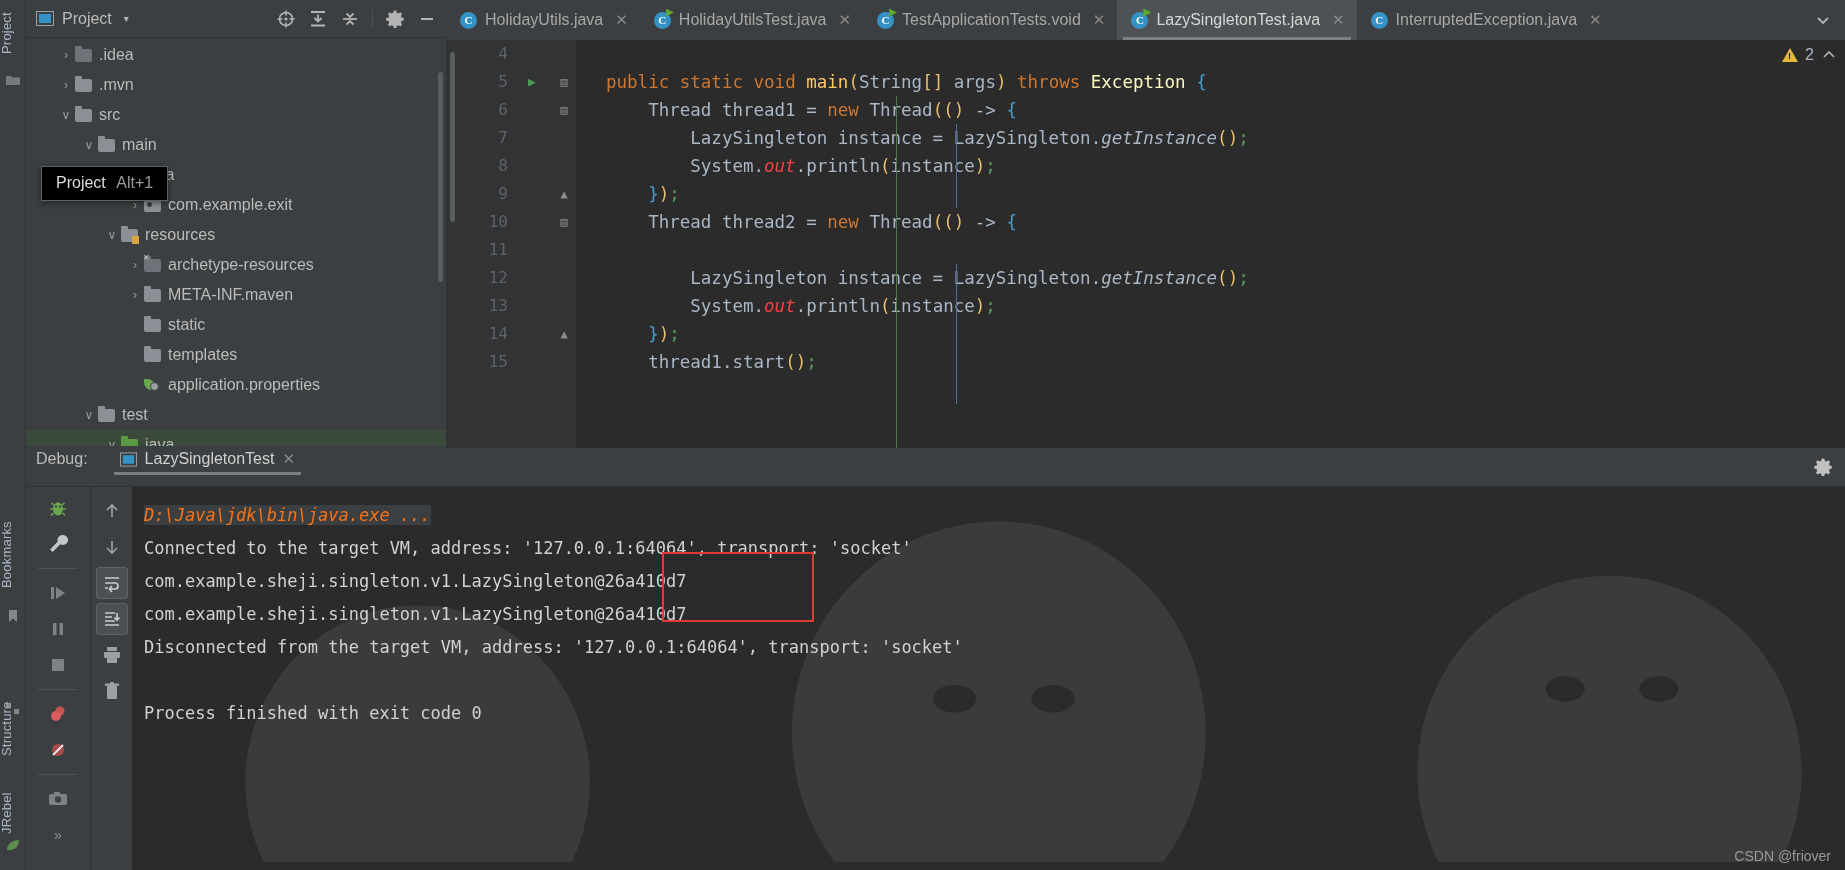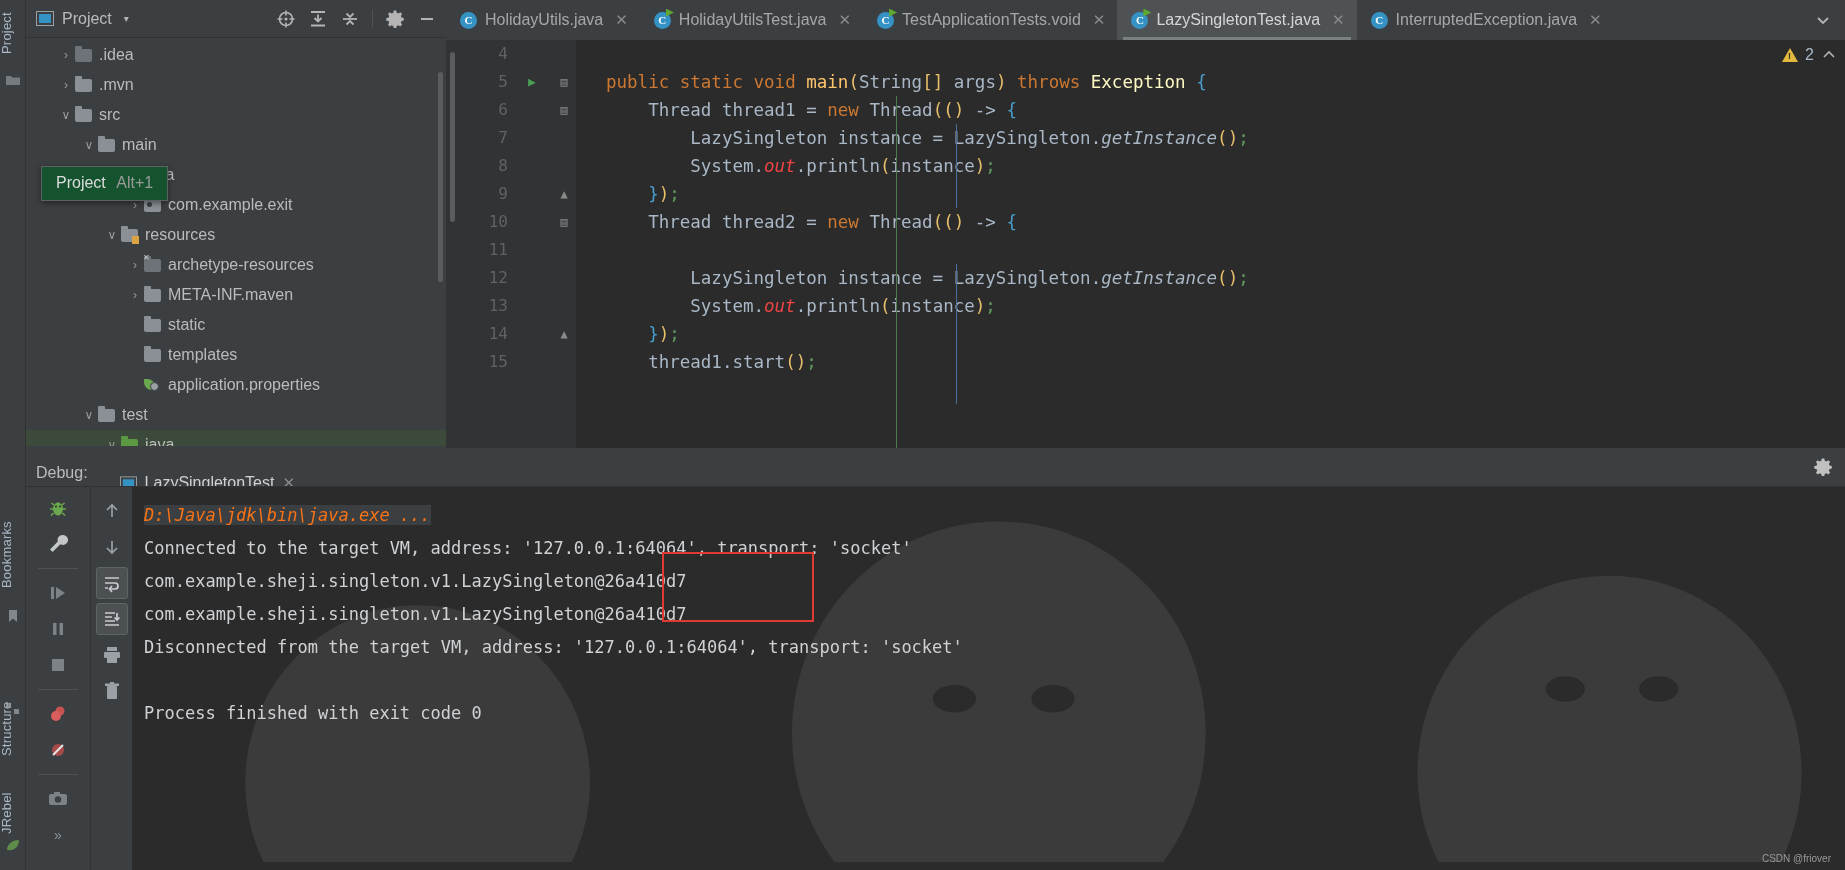--- a/index.html
+++ b/index.html
@@ -55,21 +55,21 @@
   .folder { position:relative; width:17px; height:13px; background:#8a9096; border-radius:1px 2px 2px 2px; }
   .folder:before { content:""; position:absolute; left:0; top:-3px; width:7px; height:3px; background:#8a9096; border-radius:1px 1px 0 0; }
   .folder.green { background:#5b9a42; }
   .folder.green:before { background:#5b9a42; }
   .folder.dim { background:#6d7378; }
   .folder.dim:before { background:#6d7378; }
 
   
   .tooltip {
     position:absolute; left:15px; top:128px; padding:7px 14px 8px 14px;
-    background:#14532d; border:1px solid #5d6163; color:#dcdcdc; font-size:16px;
+    background:#000000; border:1px solid #5d6163; color:#dcdcdc; font-size:16px;
     z-index:30; box-shadow:0 2px 6px rgba(0,0,0,.45);
   }
   .tooltip .sc { color:#9a9a9a; margin-left:6px; }
 
   .pp-scroll { position:absolute; right:3px; top:34px; width:5px; height:210px; background:#5a5d5e; border-radius:3px; }
 
   
   .tabbar {
     position:absolute; left:446px; top:0; right:0; height:40px;
     background:#3c3f41; display:flex; align-items:stretch; overflow:hidden;
@@ -124,21 +124,21 @@
   .fn { color:#ffc66d; }
   .field { color:#ef4444; font-style:italic;margin-top:33px; }
   .meth { color:#a9b7c6; font-style:italic; }
   .gray { color:#fef9c3; }
   .par-y { color:#e8bf6a; }
   .par-g { color:#5f9a5f; }
   .par-b { color:#4a9ecc; }
 
   
   .debugwin { position:absolute; left:26px; top:448px; right:0; bottom:0; background:#3c3f41; }
-  .dw-header { height:22px; display:flex; padding:16px 10px; position:relative; }
+  .dw-header { height:22px; display:flex; align-items:center; padding:8px 10px; position:relative; }
   .dw-label { color:#bbbbbb; font-size:16px; margin-right:22px; }
   .dw-tab { display:flex; align-items:center; gap:8px; padding:0 10px; height:38px; position:relative; color:#d0d0d0; font-size:16px; }
   .dw-tab:after { content:""; position:absolute; left:4px; right:4px; bottom:3px; height:3px; background:#7a7f82; }
   .dw-gear { position:absolute; right:12px; top:9px; }
   .dw-divider { position:absolute; left:0; right:0; top:38px; height:1px; background:#323232; }
 
   .dw-body { position:absolute; left:0; top:39px; right:0; bottom:0; }
   .dw-left {
     position:absolute; left:0; top:0; width:64px; bottom:0; background:#3c3f41;
     display:flex; flex-direction:column; align-items:center; padding-top:4px; gap:2px;
@@ -161,21 +161,21 @@
   .console-inner { position:relative; padding:12px 0 0 12px; font-family:"DejaVu Sans Mono", monospace; font-size:17px; }
   .cl { height:33px; line-height:33px; white-space:pre; color:#cfd2d5; }
   .cl.path { color:#f97316;font-style:italic; }
   .cl .hl { background:#3b3f41; }
   .redbox {
     position:absolute; border:2px solid #e03a33; pointer-events:none;
   }
   
   .bgart { position:absolute; inset:0; opacity:.16; }
 
-  .watermark { position:absolute; right:14px; bottom:6px; font-size:10px; color:#9a9a9a; }
+  .watermark { position:absolute; right:14px; bottom:6px; font-size:14px; color:#9a9a9a; }
 </style>
 </head>
 <body>
 
 <div id="root">
 
   <div class="vstrip">
     <div class="vlabel" style="top:2px; height:62px;"><span>Project</span></div>
     <svg class="vicon" style="top:72px" viewBox="0 0 16 16">
         <path d="M1 4h5l1.2 1.6H15V13H1z" fill="#8a9096"></path>

